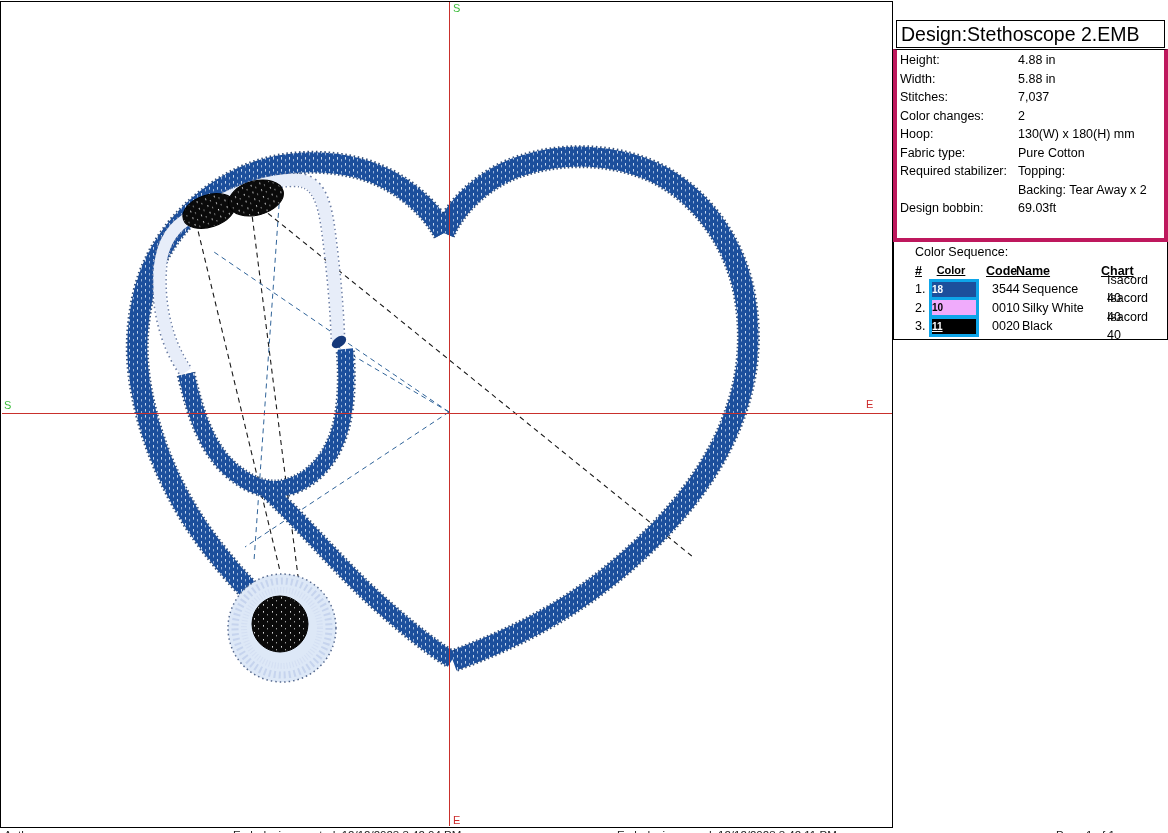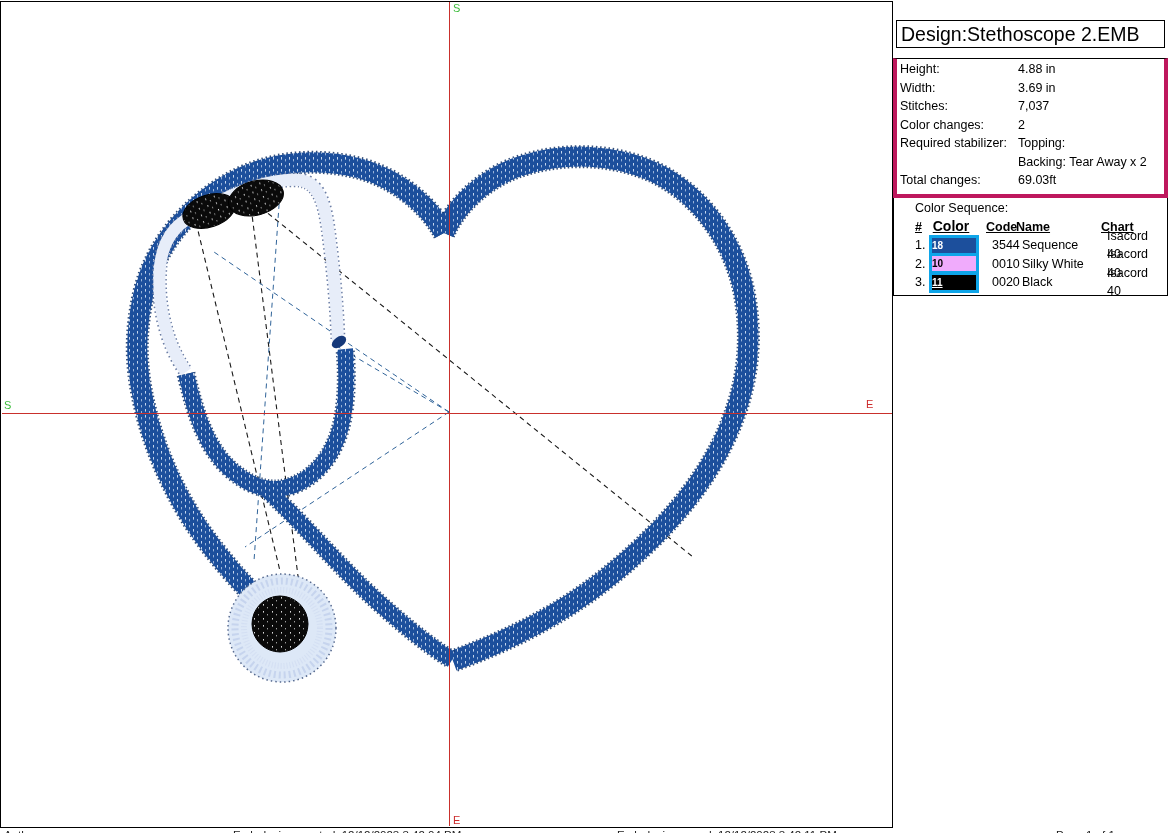--- a/index.html
+++ b/index.html
@@ -7,36 +7,36 @@
     width:1168px;height:833px;overflow:hidden;position:relative;
     background:#ffffff;font-family:"Liberation Sans",sans-serif;color:#000;
   }
   .canvas-wrap{position:absolute;left:0;top:0;width:894px;height:833px;}
   .canvas-wrap svg{display:block;}
   .panel{position:absolute;left:893px;top:16px;width:275px;font-size:12.5px;line-height:18.5px;}
   .title-box{
     margin:4px 3px 0 3px;border:1px solid #000;padding:0 4px;height:26px;
     font-size:19.5px;line-height:26px;white-space:nowrap;overflow:hidden;
   }
-  .info-box{margin:10px 0 0 0;border:4px solid #be185d;border-top:1px solid #000;padding:1px 2px 4px 3px;}
+  .info-box{margin:1px 0 0 0;border:4px solid #be185d;border-top:1px solid #000;padding:1px 2px 20px 3px;}
   .info-row{display:flex;}
   .info-label{width:118px;flex:0 0 auto;}
   .info-value{flex:1;}
   .seq-box{border:1px solid #000;border-top:none;padding:1px 2px 3px 21px;}
   .seq-heading{line-height:19px;}
   .seq-row{display:flex;align-items:center;height:18.5px;}
   .col-num{width:14px;flex:0 0 auto;}
   .col-swatch{width:44px;height:15px;flex:0 0 auto;border:3px solid #0ea5e9;
     text-align:left;font-size:10px;font-weight:bold;line-height:15px;}
   .col-code{width:30px;margin-left:13px;flex:0 0 auto;}
   .col-name{width:85px;flex:0 0 auto;}
   .col-chart{flex:1;}
   .seq-header .hdr{text-decoration:underline;font-weight:bold;}
   .seq-header .col-swatch{border:none;font-weight:bold;text-decoration:underline;
-    text-align:center;font-size:14px;}
+    text-align:center;font-size:11px;}
   .footer{position:absolute;top:829px;left:0;width:1168px;height:14px;
     font-size:11.5px;color:#222;white-space:nowrap;}
   .footer span{position:absolute;top:0;}
   .f0{left:4px;} .f1{left:233px;} .f2{left:617px;} .f3{left:1056px;}
 </style>
 </head>
 <body>
 
 <div class="canvas-wrap">
 <svg width="894" height="833" viewBox="0 0 894 833" xmlns="http://www.w3.org/2000/svg">
@@ -117,39 +117,47 @@
 
   <div class="title-box">Design:Stethoscope 2.EMB</div>
 
   <div class="info-box">
     <div class="info-row">
       <span class="info-label">Height:</span>
       <span class="info-value">4.88 in</span>
     </div>
     <div class="info-row">
       <span class="info-label">Width:</span>
-      <span class="info-value">3.69 in</span>
+      <span class="info-value">5.88 in</span>
     </div>
     <div class="info-row">
       <span class="info-label">Stitches:</span>
       <span class="info-value">7,037</span>
     </div>
     <div class="info-row">
       <span class="info-label">Color changes:</span>
       <span class="info-value">2</span>
+    </div>
+    <div class="info-row">
+      <span class="info-label">Hoop:</span>
+      <span class="info-value">130(W) x 180(H) mm</span>
+    </div>
+    <div class="info-row">
+      <span class="info-label">Fabric type:</span>
+      <span class="info-value">Pure Cotton</span>
     </div>
     <div class="info-row">
       <span class="info-label">Required stabilizer:</span>
       <span class="info-value">
         <div>Topping:</div>
         <div>Backing: Tear Away x 2</div>
       </span>
     </div>
     <div class="info-row">
-      <span class="info-label">Total changes:</span>
+      <span class="info-label">Design bobbin:</span>
       <span class="info-value">69.03ft</span>
     </div>
   </div>
 
   <div class="seq-box">
     <div class="seq-heading">Color Sequence:</div>
 
     <div class="seq-row seq-header">
       <span class="col-num hdr">#</span>
       <span class="col-swatch">Color</span>

